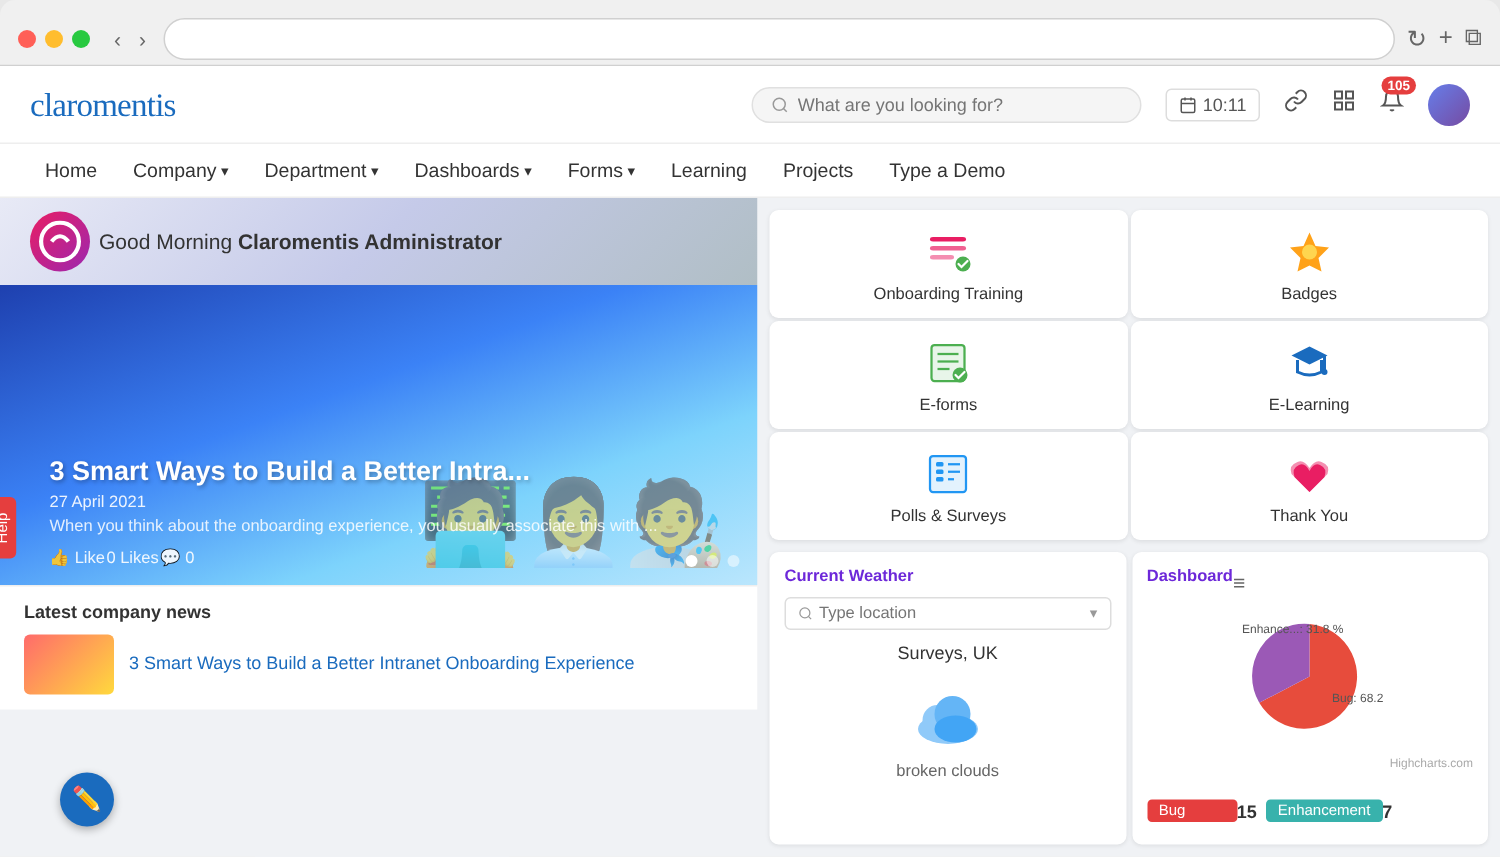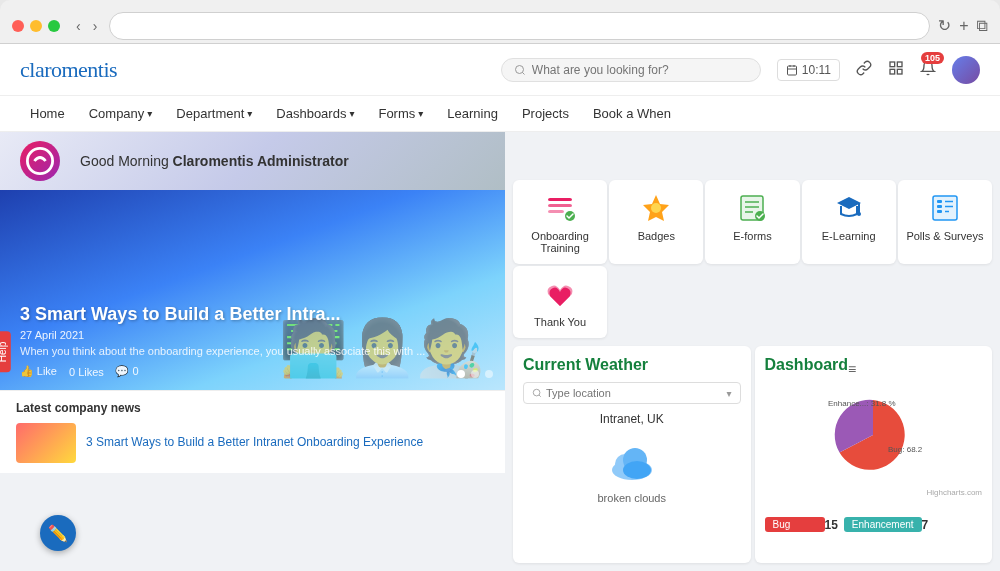--- a/index.html
+++ b/index.html
@@ -49,58 +49,58 @@
     
     .main { display: flex; height: calc(571px - 44px - 52px - 36px); background: #f0f2f5; }
 
     
     .left-col { width: 505px; overflow: hidden; position: relative; }
 
     
     .help-tab { position: absolute; left: -18px; top: 50%; transform: translateY(-50%) rotate(-90deg); background: #e53e3e; color: white; font-size: 10px; padding: 3px 10px; border-radius: 0 0 4px 4px; z-index: 10; cursor: pointer; }
 
     
-    .welcome-banner { background: linear-gradient(135deg, #e8eaf6 0%, #c5cae9 50%, #b0bec5 100%); padding: 12px 20px; display: flex; align-items: center; gap: 20px; height: 58px; }
+    .welcome-banner { background: linear-gradient(135deg, #e8eaf6 0%, #c5cae9 50%, #b0bec5 100%); padding: 12px 20px; display: flex; align-items: center; gap: 6px; height: 58px; }
     .welcome-logo { width: 40px; height: 40px; border-radius: 50%; background: linear-gradient(135deg, #e91e63 0%, #9c27b0 100%); display: flex; align-items: center; justify-content: center; color: white; font-size: 20px; font-weight: bold; }
     .welcome-text { font-size: 14px; color: #333; }
     .welcome-text strong { font-weight: 700; }
 
     
     .hero { height: 200px; background: linear-gradient(135deg, #1565c0 0%, #42a5f5 50%, #80deea 100%); position: relative; overflow: hidden; display: flex; align-items: flex-end; }
-    .hero-content { padding: 12px 20px; color: white; z-index: 2; }
+    .hero-content { padding: 12px 33px; color: white; z-index: 2; }
     .hero-title { font-size: 18px; font-weight: 700; margin-bottom: 4px; text-shadow: 1px 1px 3px rgba(0,0,0,0.3); }
     .hero-date { font-size: 11px; opacity: 0.9; margin-bottom: 4px; }
     .hero-desc { font-size: 11px; opacity: 0.85; margin-bottom: 8px; }
-    .hero-actions { display: flex; gap: 12px; align-items: center; font-size: 11px; opacity: 0.9; }
+    .hero-actions { display: flex; gap: 1px; align-items: center; font-size: 11px; opacity: 0.9; }
     .carousel-dots { position: absolute; bottom: 12px; right: 12px; display: flex; gap: 6px; }
     .dot { width: 8px; height: 8px; border-radius: 50%; background: rgba(255,255,255,0.5); }
     .dot.active { background: white; }
 
     
     .latest-news { background: white; padding: 10px 16px; border-top: 1px solid #eee; }
     .latest-news-title { font-size: 12px; font-weight: 600; color: #333; margin-bottom: 8px; }
     .news-item { display: flex; gap: 10px; align-items: center; }
     .news-thumb { width: 60px; height: 40px; background: linear-gradient(135deg, #ff6b6b 0%, #ffd93d 100%); border-radius: 4px; flex-shrink: 0; }
     .news-text-title { font-size: 12px; color: #1a6bbe; font-weight: 500; line-height: 1.3; }
 
     
     .right-col { flex: 1; display: flex; flex-direction: column; gap: 0; overflow: hidden; }
 
     
-    .app-grid { display: grid; grid-template-columns: repeat(5, 1fr); gap: 2px; background: #f0f2f5; padding: 8px; margin-top: 40px; }
+    .app-grid { display: grid; grid-template-columns: repeat(2, 1fr); gap: 2px; background: #f0f2f5; padding: 8px; }
     .app-card { background: white; border-radius: 6px; padding: 10px 8px; display: flex; flex-direction: column; align-items: center; gap: 4px; cursor: pointer; box-shadow: 0 1px 3px rgba(0,0,0,0.08); }
     .app-icon { width: 36px; height: 36px; display: flex; align-items: center; justify-content: center; font-size: 22px; }
     .app-label { font-size: 11px; color: #333; text-align: center; }
 
     
     .bottom-panels { display: flex; gap: 4px; padding: 0 8px 8px; flex: 1; }
 
     
     .weather-panel { background: white; border-radius: 6px; flex: 1; padding: 10px; box-shadow: 0 1px 3px rgba(0,0,0,0.08); display: flex; flex-direction: column; }
-    .panel-title { font-size: 16px; font-weight: 600; color: #15803d; margin-bottom: 8px; }
+    .panel-title { font-size: 11px; font-weight: 600; color: #6d28d9; margin-bottom: 8px; }
     .weather-search { display: flex; align-items: center; gap: 4px; border: 1px solid #ddd; border-radius: 4px; padding: 4px 8px; margin-bottom: 8px; }
     .weather-search input { border: none; outline: none; font-size: 11px; color: #666; flex: 1; }
     .weather-location { font-size: 12px; color: #333; font-weight: 500; text-align: center; margin-bottom: 8px; }
     .weather-icon-area { display: flex; justify-content: center; margin: 8px 0; }
     .weather-desc { font-size: 11px; color: #666; text-align: center; margin-bottom: 4px; }
     .weather-temp { background: #1a6bbe; color: white; text-align: center; padding: 12px; margin: -10px; margin-top: 4px; border-radius: 0 0 6px 6px; font-size: 22px; font-weight: 700; }
     .temp-sup { font-size: 12px; vertical-align: super; }
     .weather-credit { font-size: 9px; color: rgba(255,255,255,0.7); margin-top: 2px; }
 
     
@@ -207,21 +207,21 @@
         <span>Forms</span>
         <span class="nav-arrow">▾</span>
       </div>
     <div class="nav-item">
         <span>Learning</span>
       </div>
     <div class="nav-item">
         <span>Projects</span>
       </div>
     <div class="nav-item">
-        <span>Book a When</span>
+        <span>Type a Demo</span>
       </div>
   </div>
 
   <div class="main">
 
     <div class="left-col">
 
       <div class="help-tab">Help</div>
 
       <div class="welcome-banner">
@@ -346,21 +346,21 @@
         <div class="weather-panel">
           <div class="panel-title">Current Weather</div>
           <div class="weather-search">
             <svg width="10" height="10" viewBox="0 0 24 24" fill="none" stroke="#999" stroke-width="2">
               <circle cx="11" cy="11" r="8"></circle>
                 <line x1="21" y1="21" x2="16.65" y2="16.65"></line>
             </svg>
             <input type="text" style="border: none; outline: none; font-size: 11px; color: rgb(102, 102, 102); flex: 1 1 0%;" placeholder="Type location">
             <span style="font-size:10px;color:#999;">▾</span>
           </div>
-          <div class="weather-location">Intranet, UK</div>
+          <div class="weather-location">Surveys, UK</div>
           <div class="weather-icon-area">
             <svg width="50" height="42" viewBox="0 0 50 42">
               <ellipse cx="25" cy="28" rx="20" ry="10" fill="#90caf9"></ellipse>
               <circle cx="18" cy="22" r="10" fill="#90caf9"></circle>
               <circle cx="28" cy="18" r="12" fill="#64b5f6"></circle>
               <ellipse cx="30" cy="28" rx="14" ry="9" fill="#42a5f5"></ellipse>
             </svg>
           </div>
           <div class="weather-desc">broken clouds</div>
         </div>

